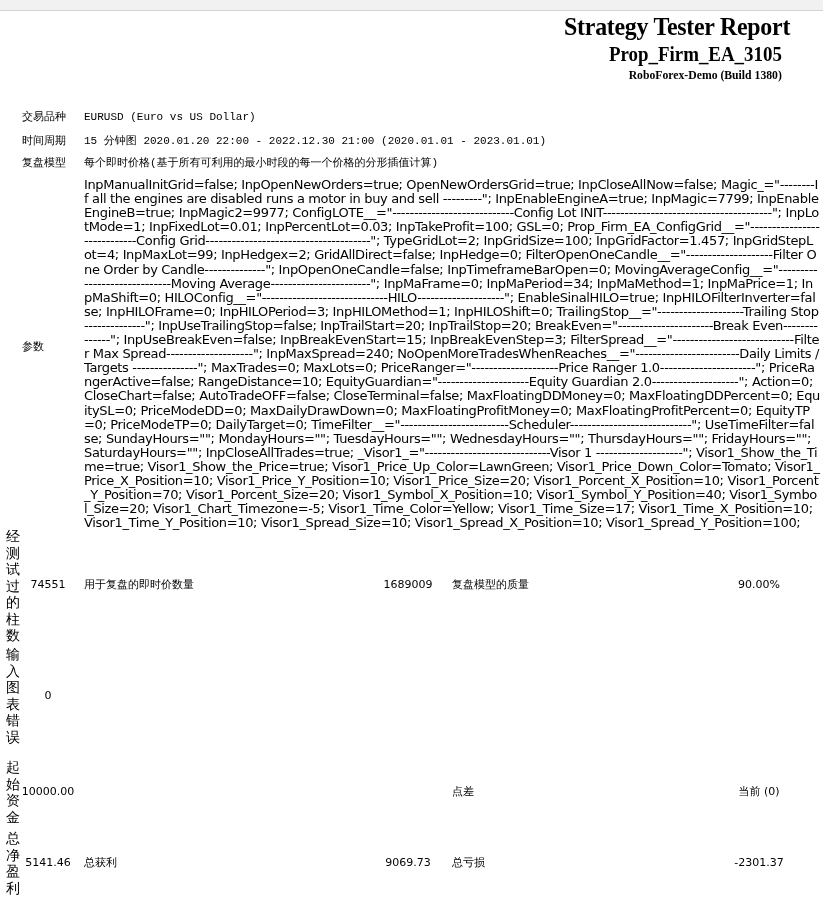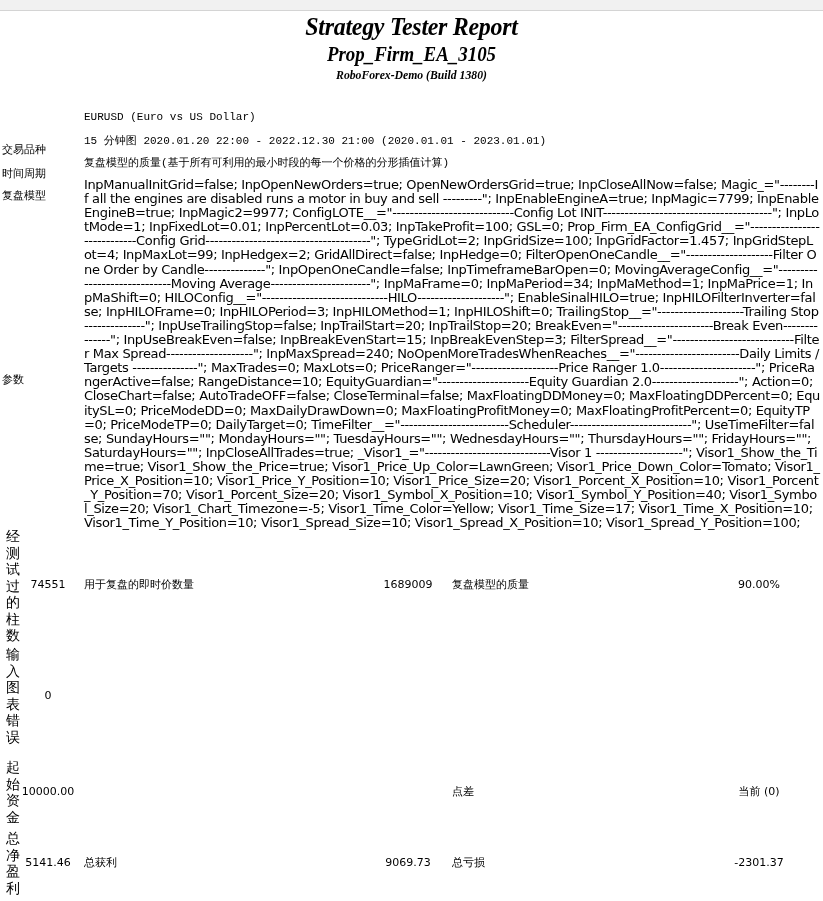--- a/index.html
+++ b/index.html
@@ -4,36 +4,36 @@
   <style>
     html, body { margin: 0; padding: 0; background: #ffffff; }
     body {
       width: 823px; height: 901px; overflow: hidden; position: relative;
       font-family: "DejaVu Sans", sans-serif; color: #000;
     }
     .topbar {
       position: absolute; left: 0; top: 0; width: 823px; height: 10px;
       background: #f1f1f1; border-bottom: 1px solid #d4d4d4;
     }
-    .header { position: absolute; left: 0; top: 12px; width: 823px; text-align: center; font-style: italic; }
+    .header { position: absolute; left: 0; top: 12px; width: 823px; text-align: right; }
     .title {
       font-family: "Liberation Serif", serif; font-weight: bold;
       font-size: 26px; line-height: 30px; letter-spacing: -0.3px;
       transform: scaleX(0.92);
     }
     .subtitle {
       font-family: "Liberation Serif", serif; font-weight: bold;
       font-size: 21px; line-height: 25px; transform: scaleX(0.9);
     }
     .server {
       font-family: "Liberation Serif", serif; font-weight: bold;
       font-size: 13px; line-height: 16px; transform: scaleX(0.9);
     }
     .t { font-size: 11px; line-height: 14px; position: absolute; white-space: nowrap; }
-    .lbl { left: 2px; margin-top: 33px; }
+    .lbl { left: 22px; }
     .val { left: 84px; font-family: Liberation Mono, monospace; }
     .params {
       position: absolute; left: 84px; top: 178px; width: 736px;
       font-size: 13px; line-height: 14.1px; white-space: normal; word-break: break-all;
       letter-spacing: -0.35px;
     }
     .vlabel {
       position: absolute; left: 6px; width: 14px;
       font-size: 14px; line-height: 16.5px; text-align: center;
     }
@@ -50,21 +50,21 @@
   <div class="server">RoboForex-Demo (Build 1380)</div>
 </div>
 
 <div class="t lbl" style="top:110px">交易品种</div>
 <div class="t val" style="top:110px">EURUSD (Euro vs US Dollar)</div>
 
 <div class="t lbl" style="top:134px">时间周期</div>
 <div class="t val" style="top:134px">15 分钟图 2020.01.20 22:00 - 2022.12.30 21:00 (2020.01.01 - 2023.01.01)</div>
 
 <div class="t lbl" style="top:156px">复盘模型</div>
-<div class="t val" style="top:156px">复盘模型的质量(基于所有可利用的最小时段的每一个价格的分形插值计算)</div>
+<div class="t val" style="top:156px">每个即时价格(基于所有可利用的最小时段的每一个价格的分形插值计算)</div>
 
 <div class="t lbl" style="top:340px">参数</div>
 <div class="params">InpManualInitGrid=false; InpOpenNewOrders=true; OpenNewOrdersGrid=true; InpCloseAllNow=false; Magic_="--------If all the engines are disabled runs a motor in buy and sell ---------"; InpEnableEngineA=true; InpMagic=7799; InpEnableEngineB=true; InpMagic2=9977; ConfigLOTE__="----------------------------Config Lot INIT---------------------------------------"; InpLotMode=1; InpFixedLot=0.01; InpPercentLot=0.03; InpTakeProfit=100; GSL=0; Prop_Firm_EA_ConfigGrid__="----------------------------Config Grid--------------------------------------"; TypeGridLot=2; InpGridSize=100; InpGridFactor=1.457; InpGridStepLot=4; InpMaxLot=99; InpHedgex=2; GridAllDirect=false; InpHedge=0; FilterOpenOneCandle__="--------------------Filter One Order by Candle--------------"; InpOpenOneCandle=false; InpTimeframeBarOpen=0; MovingAverageConfig__="-----------------------------Moving Average-----------------------"; InpMaFrame=0; InpMaPeriod=34; InpMaMethod=1; InpMaPrice=1; InpMaShift=0; HILOConfig__="-----------------------------HILO--------------------"; EnableSinalHILO=true; InpHILOFilterInverter=false; InpHILOFrame=0; InpHILOPeriod=3; InpHILOMethod=1; InpHILOShift=0; TrailingStop__="--------------------Trailing Stop--------------"; InpUseTrailingStop=false; InpTrailStart=20; InpTrailStop=20; BreakEven="----------------------Break Even--------------"; InpUseBreakEven=false; InpBreakEvenStart=15; InpBreakEvenStep=3; FilterSpread__="----------------------------Filter Max Spread--------------------"; InpMaxSpread=240; NoOpenMoreTradesWhenReaches__="------------------------Daily Limits / Targets ---------------"; MaxTrades=0; MaxLots=0; PriceRanger="--------------------Price Ranger 1.0----------------------"; PriceRangerActive=false; RangeDistance=10; EquityGuardian="---------------------Equity Guardian 2.0--------------------"; Action=0; CloseChart=false; AutoTradeOFF=false; CloseTerminal=false; MaxFloatingDDMoney=0; MaxFloatingDDPercent=0; EquitySL=0; PriceModeDD=0; MaxDailyDrawDown=0; MaxFloatingProfitMoney=0; MaxFloatingProfitPercent=0; EquityTP=0; PriceModeTP=0; DailyTarget=0; TimeFilter__="-------------------------Scheduler----------------------------"; UseTimeFilter=false; SundayHours=""; MondayHours=""; TuesdayHours=""; WednesdayHours=""; ThursdayHours=""; FridayHours=""; SaturdayHours=""; InpCloseAllTrades=true; _Visor1_="-----------------------------Visor 1 --------------------"; Visor1_Show_the_Time=true; Visor1_Show_the_Price=true; Visor1_Price_Up_Color=LawnGreen; Visor1_Price_Down_Color=Tomato; Visor1_Price_X_Position=10; Visor1_Price_Y_Position=10; Visor1_Price_Size=20; Visor1_Porcent_X_Position=10; Visor1_Porcent_Y_Position=70; Visor1_Porcent_Size=20; Visor1_Symbol_X_Position=10; Visor1_Symbol_Y_Position=40; Visor1_Symbol_Size=20; Visor1_Chart_Timezone=-5; Visor1_Time_Color=Yellow; Visor1_Time_Size=17; Visor1_Time_X_Position=10; Visor1_Time_Y_Position=10; Visor1_Spread_Size=10; Visor1_Spread_X_Position=10; Visor1_Spread_Y_Position=100;</div>
 
 <div class="vlabel" style="top:528px">经测试过的柱数</div>
 <div class="t r" style="top:578px; left:20px; width:56px">74551</div>
 <div class="t" style="top:578px; left:84px">用于复盘的即时价数量</div>
 <div class="t r" style="top:578px; left:370px; width:76px">1689009</div>
 <div class="t" style="top:578px; left:452px">复盘模型的质量</div>
 <div class="t r" style="top:578px; left:700px; width:118px">90.00%</div>

